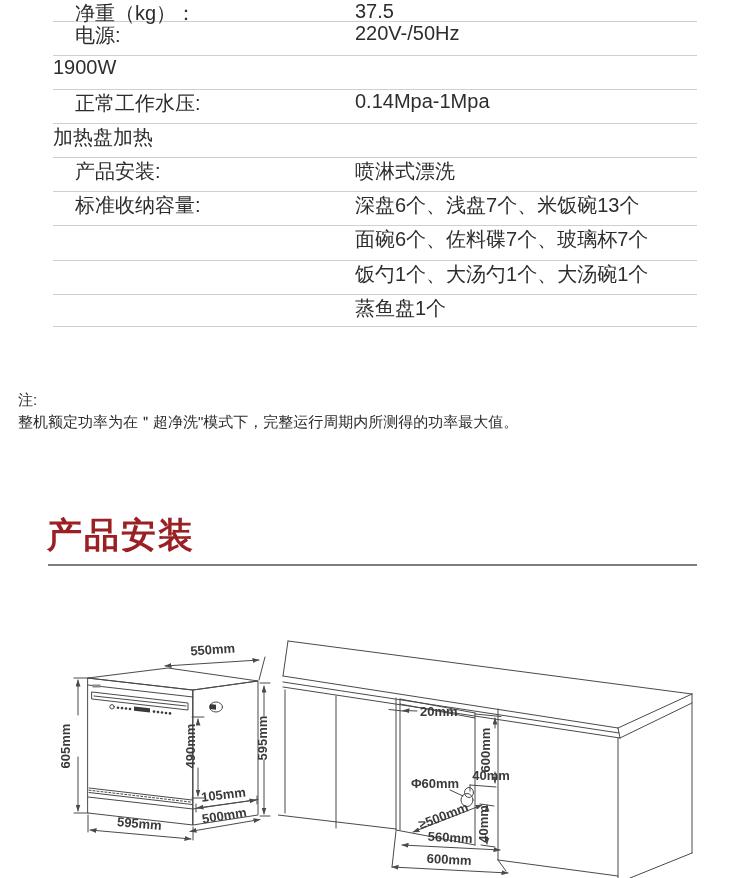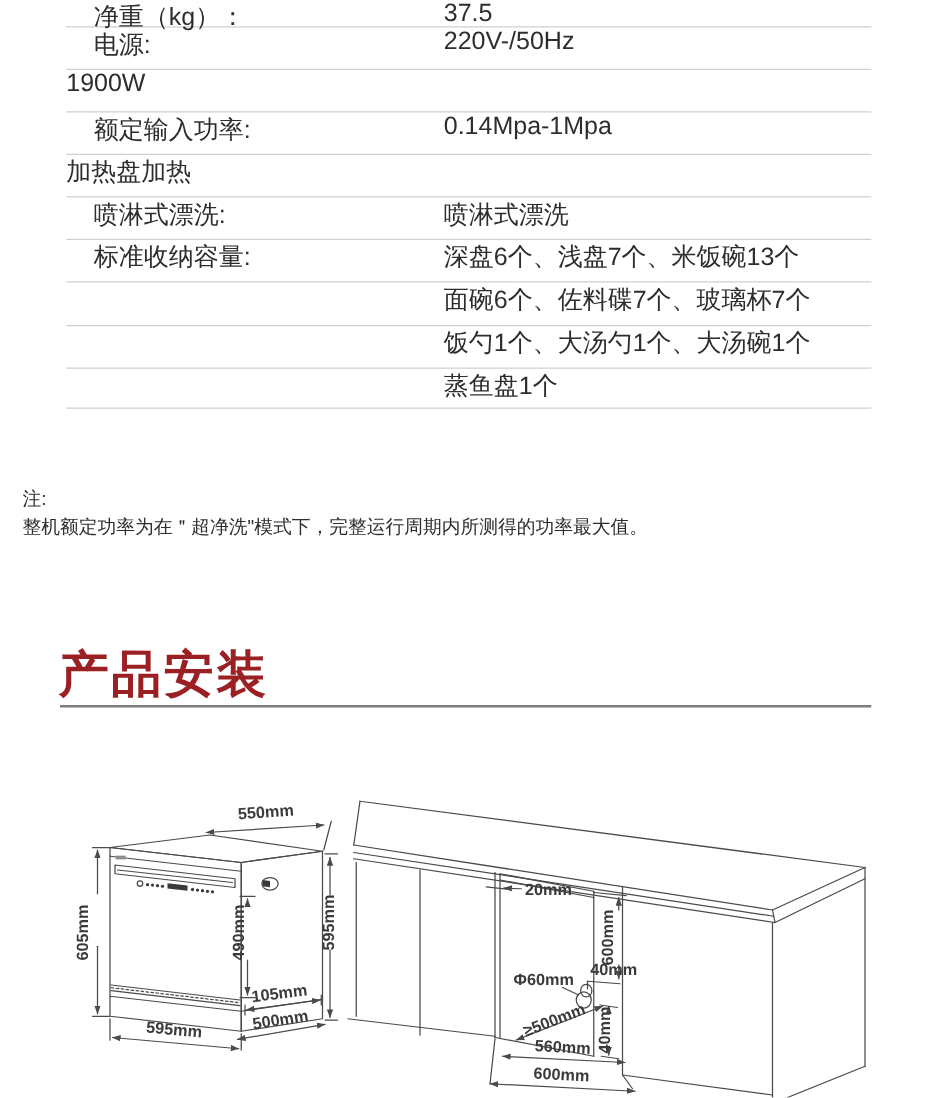--- a/index.html
+++ b/index.html
@@ -8,21 +8,21 @@
     font-family:"Liberation Sans","DejaVu Sans",sans-serif;color:#2d2d2d;
   }
   
   .spec{position:absolute;left:53px;top:0;width:644px;}
   .spec-row{display:flex;align-items:flex-start;border-bottom:1px solid #cfcfcf;box-sizing:border-box;}
   .spec-lbl{width:302px;padding-left:22px;box-sizing:border-box;font-size:20px;white-space:nowrap;}
   .spec-val{font-size:20px;white-space:nowrap;}
   
   .note{position:absolute;left:18px;top:389px;font-size:15px;line-height:22px;color:#2d2d2d;}
   
-  .sec-title{position:absolute;left:47px;top:512px;font-size:40px;font-weight:bold;color:#9b2024;letter-spacing:2px;}
+  .sec-title{position:absolute;left:47px;top:512px;font-size:35px;font-weight:bold;color:#9b2024;letter-spacing:2px;}
   .sec-rule{position:absolute;left:48px;top:564px;width:649px;height:2px;background:#7d7d7d;}
   
   .diag-left{position:absolute;left:55px;top:640px;}
   .diag-right{position:absolute;left:278px;top:638px;}
   svg .ln{stroke:#4a4a4a;stroke-width:1;fill:none;stroke-linejoin:round;stroke-linecap:round;}
   svg .fillk{fill:#3a3a3a;stroke:none;}
   svg text{font-family:"Liberation Sans","DejaVu Sans",sans-serif;font-size:13px;font-weight:bold;fill:#3a3a3a;}
 </style>
 </head>
 <body>
@@ -33,28 +33,28 @@
     <div class="spec-val">37.5</div>
   </div>
   <div class="spec-row" style="height:34px">
     <div class="spec-lbl">电源:</div>
     <div class="spec-val">220V-/50Hz</div>
   </div>
   <div class="spec-row" style="height:34px">
     <div class="spec-val">1900W</div>
   </div>
   <div class="spec-row" style="height:34px">
-    <div class="spec-lbl">额定输入功率:</div>
+    <div class="spec-lbl">正常工作水压:</div>
     <div class="spec-val">0.14Mpa-1Mpa</div>
   </div>
   <div class="spec-row" style="height:34px">
     <div class="spec-val">加热盘加热</div>
   </div>
   <div class="spec-row" style="height:34px">
-    <div class="spec-lbl">喷淋式漂洗:</div>
+    <div class="spec-lbl">产品安装:</div>
     <div class="spec-val">喷淋式漂洗</div>
   </div>
   <div class="spec-row" style="height:34px">
     <div class="spec-lbl">标准收纳容量:</div>
     <div class="spec-val">深盘6个、浅盘7个、米饭碗13个</div>
   </div>
   <div class="spec-row" style="height:35px">
     <div class="spec-lbl"></div>
     <div class="spec-val">面碗6个、佐料碟7个、玻璃杯7个</div>
   </div>

